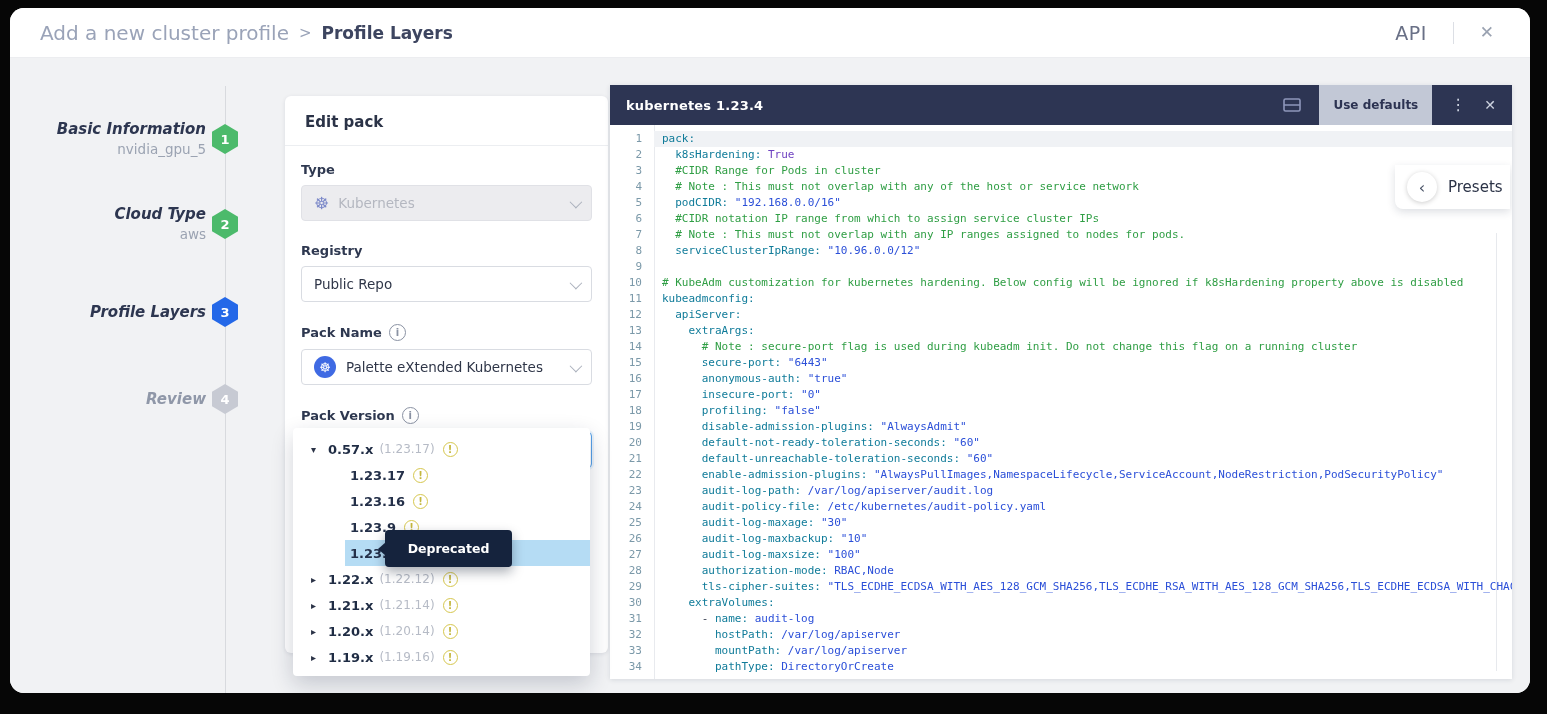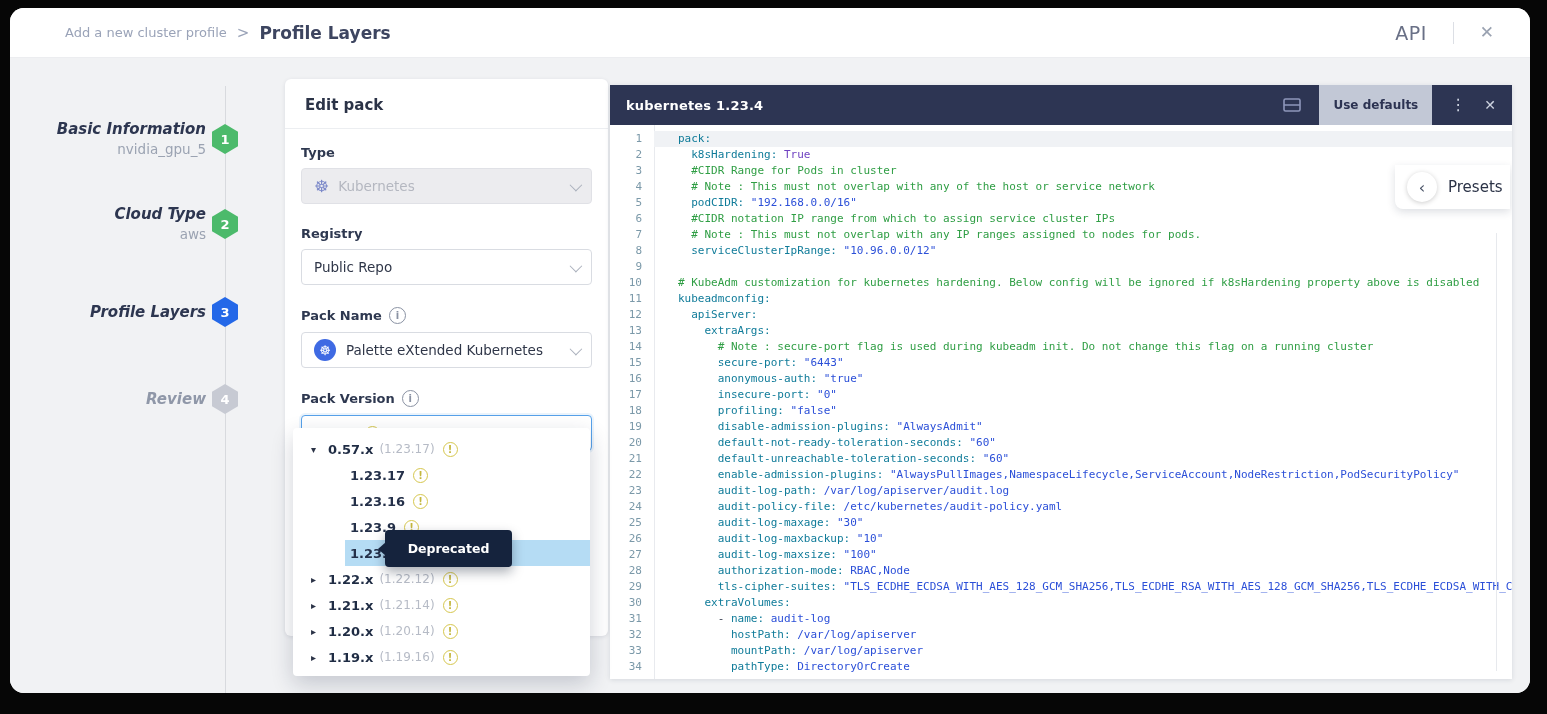--- a/index.html
+++ b/index.html
@@ -3,21 +3,21 @@
 <meta charset="utf-8">
 <style>
   html,body{margin:0;padding:0;background:#000;}
   .canvas{position:relative;width:1547px;height:714px;background:#060606;overflow:hidden;
           font-family:"DejaVu Sans",sans-serif;-webkit-font-smoothing:antialiased;}
   .window{position:absolute;left:10px;top:8px;width:1520px;height:685px;background:#fff;
           border-radius:14px;overflow:hidden;}
   
   .win-header{height:50px;display:flex;align-items:center;padding:0 36px 0 30px;background:#fff;
               border-bottom:1px solid #ecedf0;box-sizing:border-box;}
-  .crumb-parent{font-size:13px;color:#9aa3b8;font-weight:500;cursor:pointer;margin-left:25px;}
+  .crumb-parent{font-size:20px;color:#9aa3b8;font-weight:500;cursor:pointer;}
   .crumb-sep{font-size:15px;color:#9aa3b8;margin:0 10px;}
   .crumb-current{font-size:17px;color:#3d4560;font-weight:600;}
   .hdr-right{margin-left:auto;display:flex;align-items:center;gap:26px;}
   .api-label{font-size:19px;color:#697086;letter-spacing:.5px;cursor:pointer;}
   .hdr-divider{width:1px;height:22px;background:#dcdfe5;}
   .win-close{font-size:17px;color:#9aa2b1;cursor:pointer;line-height:1;}
   
   .win-body{position:absolute;top:50px;left:0;right:0;bottom:0;background:#f1f2f4;}
   
   .stepper{position:absolute;left:0;top:0;width:280px;height:100%;}
@@ -29,21 +29,21 @@
   .step.pending .step-title{color:#8f97a8;}
   .step-subtitle{font-size:13.5px;line-height:21px;color:#9ba3b2;}
   .step-hex{position:absolute;left:202px;width:26px;height:30px;display:flex;align-items:center;
             justify-content:center;color:#fff;font-size:13px;font-weight:700;
             clip-path:polygon(50% 0,100% 26%,100% 74%,50% 100%,0 74%,0 26%);}
   .step.two .step-hex{top:5px}.step.one .step-hex{top:-5px}
   .step.complete .step-hex{background:#4cba6b;}
   .step.active .step-hex{background:#2468e8;}
   .step.pending .step-hex{background:#c7cad3;}
   
-  .card-edit{position:absolute;left:275px;top:21px;width:323px;height:557px;background:#fff;
+  .card-edit{position:absolute;left:275px;top:38px;width:323px;height:557px;background:#fff;
              border-radius:6px;box-shadow:0 1px 4px rgba(20,30,60,.10);box-sizing:border-box;}
   .card-edit-header{padding:17px 20px 14px;font-size:15px;font-weight:600;color:#2b3347;
                     border-bottom:1px solid #eceef1;}
   .form{padding:0 16px;}
   .fld-label{display:flex;align-items:center;gap:7px;margin:22px 0 8px;font-size:13px;
              font-weight:600;color:#2e3850;}
   .fld-label.first{margin-top:16px;}
   .info-icon{width:15px;height:15px;border-radius:50%;border:1px solid #8a92a3;color:#8a92a3;
              font-size:10px;display:flex;align-items:center;justify-content:center;
              font-style:normal;cursor:pointer;}
@@ -90,21 +90,21 @@
   .kebab{color:#cdd3e0;font-size:16px;cursor:pointer;line-height:1;}
   .editor-close{color:#cdd3e0;font-size:14px;cursor:pointer;line-height:1;}
   .editor-body{position:absolute;top:40px;left:0;right:0;bottom:0;background:#fff;overflow:hidden;}
   .gutter-bg{position:absolute;left:0;top:0;bottom:0;width:44px;border-right:1px solid #e8eaee;
              background:#fff;}
   .code{position:absolute;left:0;top:6px;right:0;cursor:text;}
   .line{display:flex;height:16px;}
   .ln{width:44px;flex:none;text-align:right;box-sizing:border-box;padding-right:12px;
       color:#7b99a9;font:11px/16px "DejaVu Sans Mono",monospace;}
   .lc{flex:1;overflow:hidden;white-space:pre;font:11px/16px "DejaVu Sans Mono",monospace;
-      padding-left:24px;color:#333;}
+      padding-left:8px;color:#333;}
   .line.active .lc{background:#f0f2f5;}
   .tok-key{color:#0f7b99;}
   .tok-comment{color:#2f9e44;margin-top:18px;}
   .tok-str{color:#2b4fd8;}
   .tok-atom{color:#6f42c1;}
   .tok-dash{color:#3a4254;}
   .rail{position:absolute;right:15px;top:108px;bottom:8px;width:1px;background:#e7e9ed;cursor:pointer;}
   
   .presets{position:absolute;right:2px;top:40px;width:115px;height:44px;background:#fff;
            box-shadow:0 3px 8px rgba(30,40,70,.15);display:flex;align-items:center;gap:11px;

